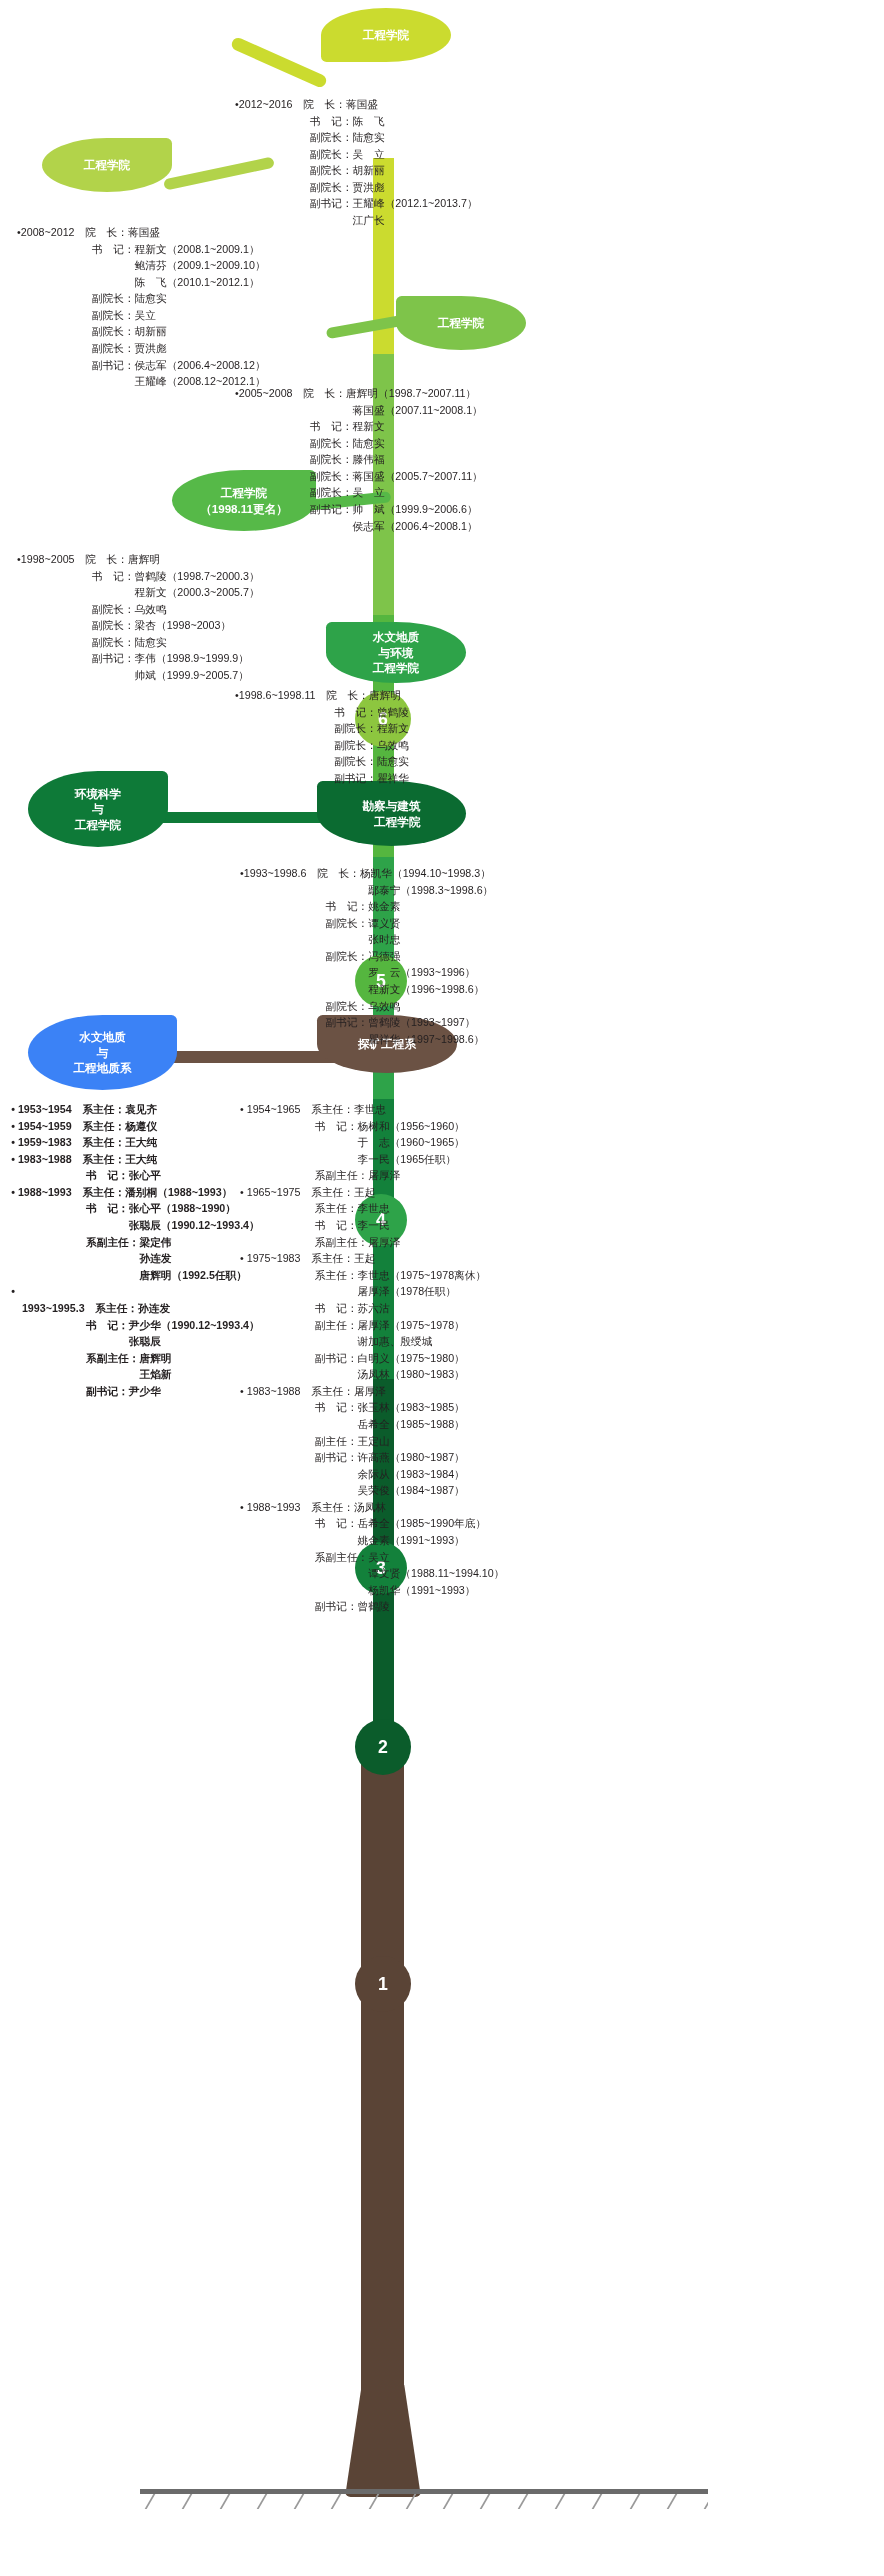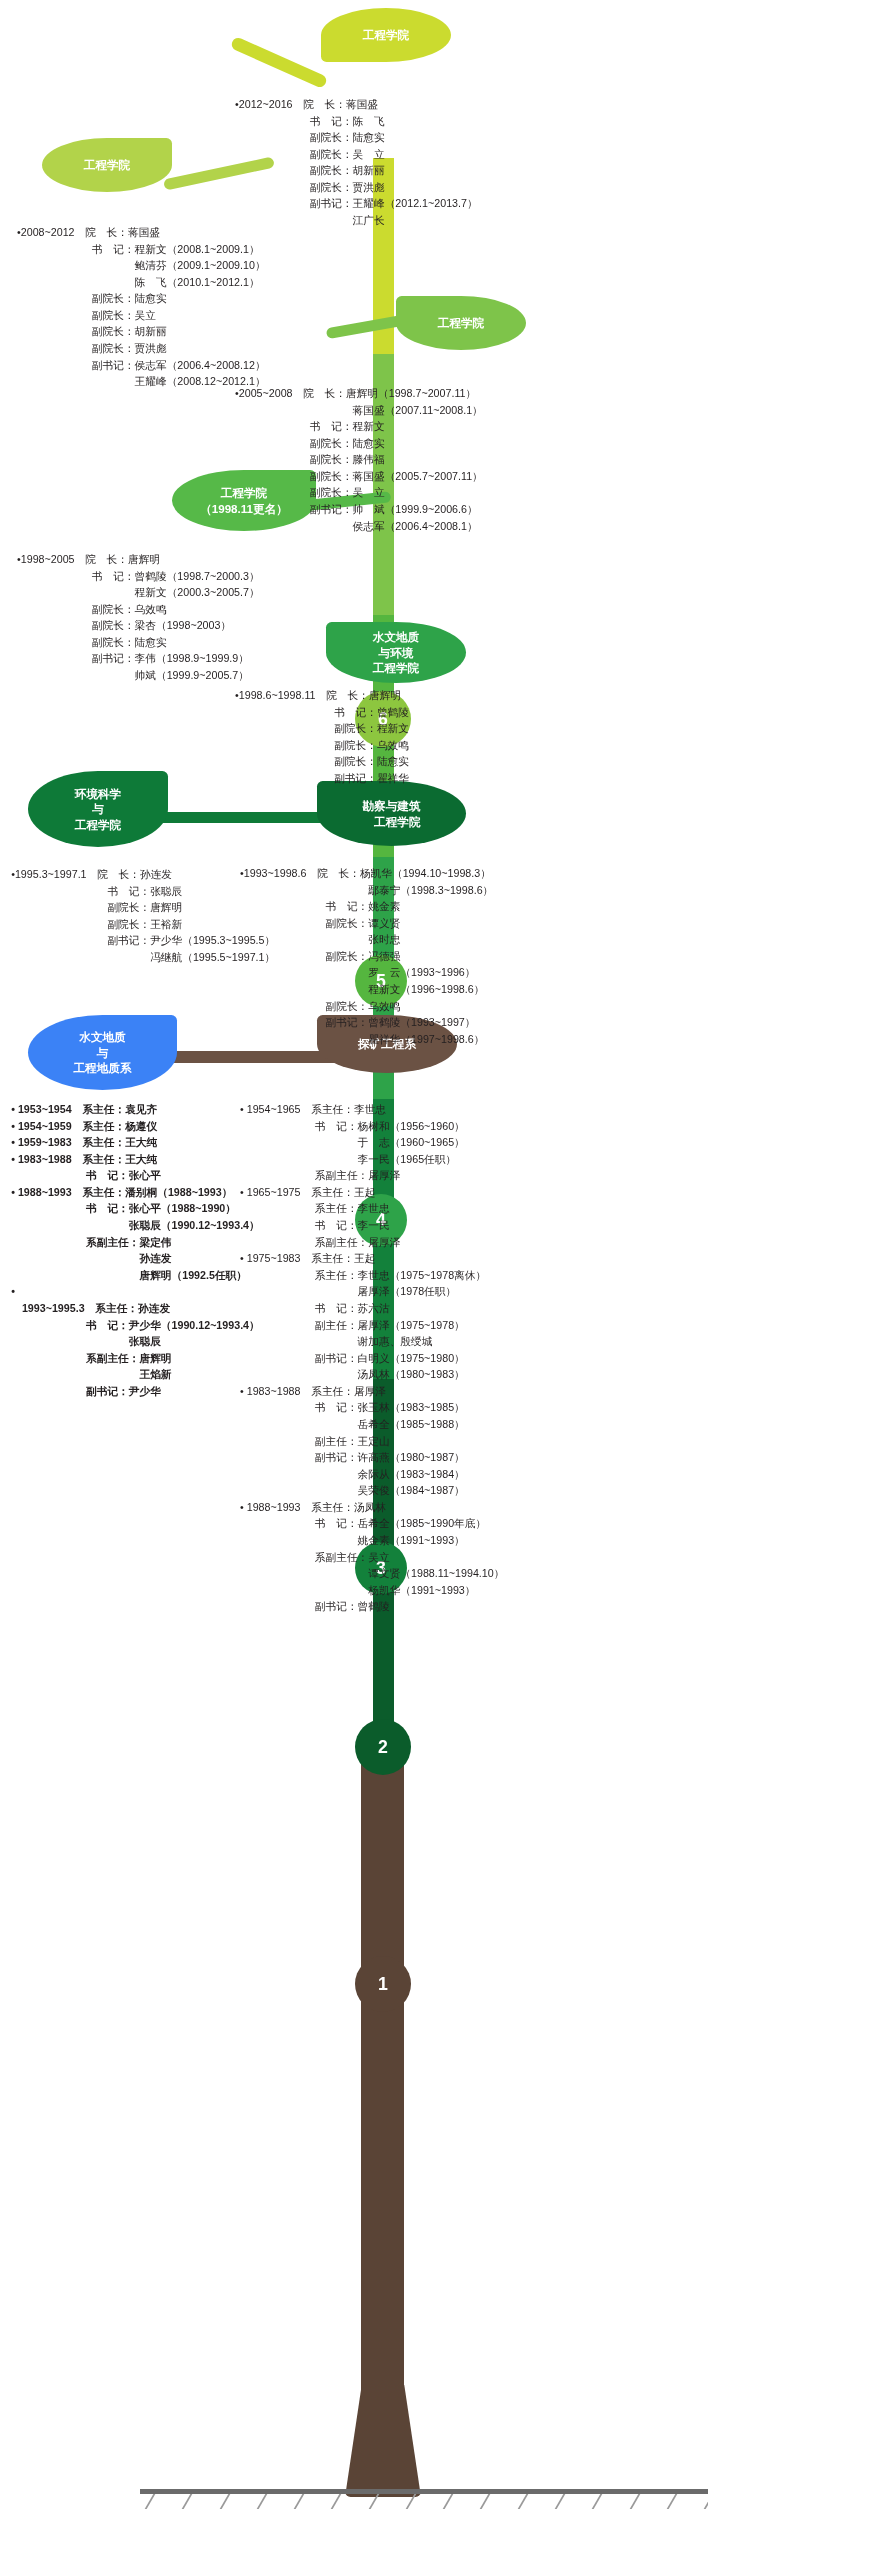--- a/index.html
+++ b/index.html
@@ -191,26 +191,20 @@
 　　　　　　　副院长：梁杏（1998~2003）
 　　　　　　　副院长：陆愈实
 　　　　　　　副书记：李伟（1998.9~1999.9）
 　　　　　　　　　　　帅斌（1999.9~2005.7）</div>
   <div class="txt" style="left:235px;top:687px;">•1998.6~1998.11　院　长：唐辉明
 　　　　　　　　　 书　记：曾鹤陵
 　　　　　　　　　 副院长：程新文
 　　　　　　　　　 副院长：乌效鸣
 　　　　　　　　　 副院长：陆愈实
 　　　　　　　　　 副书记：瞿祥华</div>
-  <div class="txt" style="left:11.2px;top:866px;">•1995.3~1997.1　院　长：孙连发
-　　　　　　　　　书　记：张聪辰
-　　　　　　　　　副院长：唐辉明
-　　　　　　　　　副院长：王裕新
-　　　　　　　　　副书记：尹少华（1995.3~1995.5）
-　　　　　　　　　　　　　冯继航（1995.5~1997.1）</div>
   <div class="txt" style="left:240px;top:865px;">•1993~1998.6　院　长：杨凯华（1994.10~1998.3）
 　　　　　　　　　　　　鄢泰宁（1998.3~1998.6）
 　　　　　　　　书　记：姚金素
 　　　　　　　　副院长：谭义贤
 　　　　　　　　　　　　张时忠
 　　　　　　　　副院长：冯德强
 　　　　　　　　　　　　罗　云（1993~1996）
 　　　　　　　　　　　　程新文（1996~1998.6）
 　　　　　　　　副院长：乌效鸣
 　　　　　　　　副书记：曾鹤陵（1993~1997）

